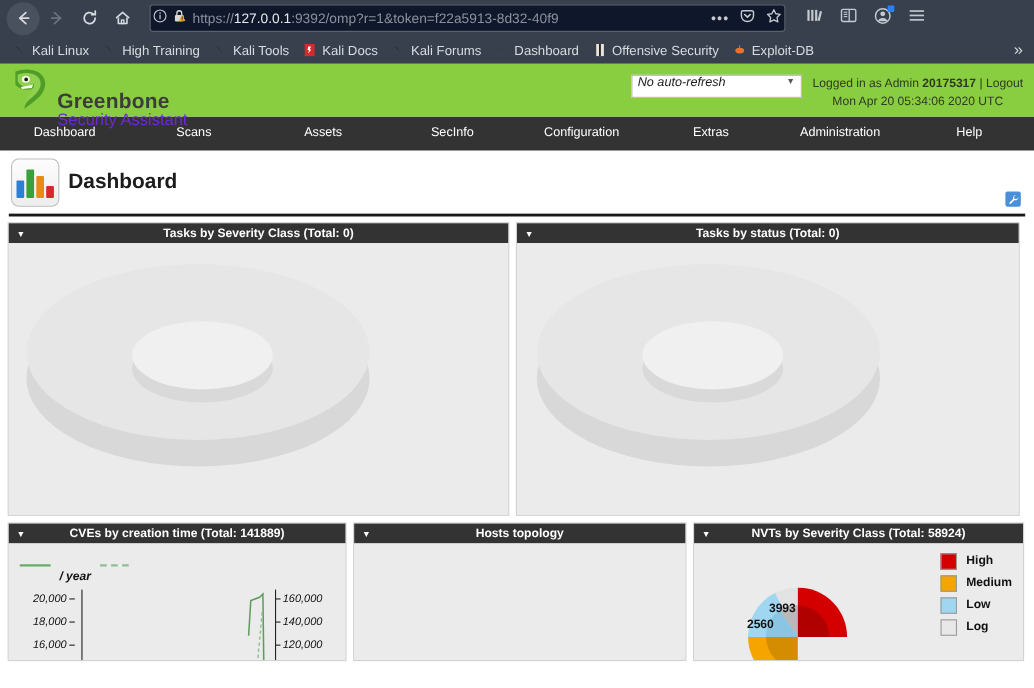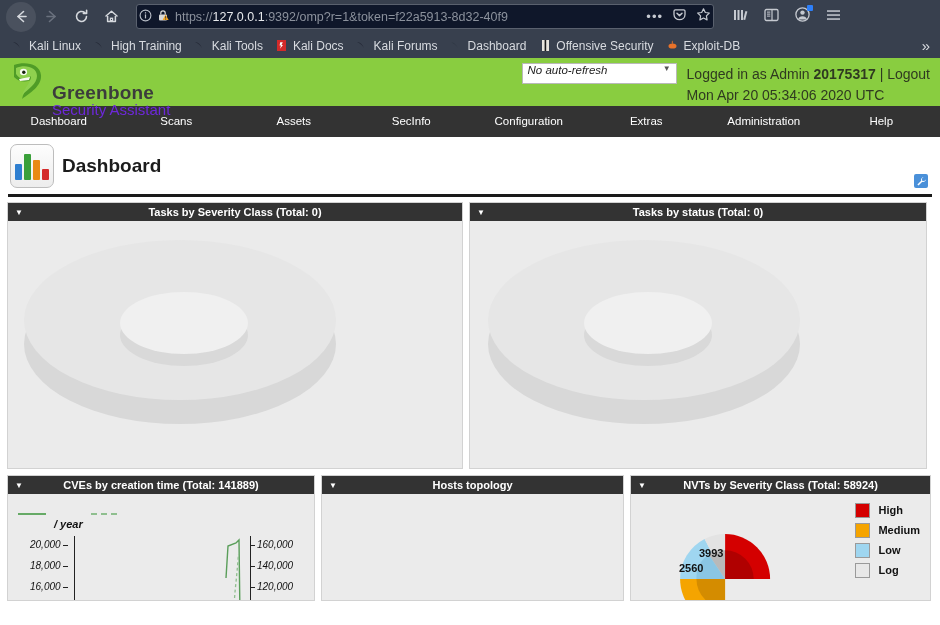--- a/index.html
+++ b/index.html
@@ -56,21 +56,21 @@
   .brand .b1 { font-size: 19px; font-weight: bold; color: #3c3c3c; letter-spacing: .2px; margin-top: 36px; }
   .brand .b2 { font-size: 15px; color: #6d28d9; }
   .hdr-right { margin-left: auto; display: flex; align-items: flex-start; gap: 10px; }
   .refresh-select {
     width: 155px; height: 21px; background: #fff; border: 1px solid #b9b9b9;
     display: flex; align-items: flex-start; padding: 0 5px; font-size: 11.5px; color: #222;
     margin-top: 4px;
     font-style: italic;
   }
   .refresh-select .caret { margin-left: auto; font-size: 8px; color: #555; }
-  .login-box { font-size: 14px; color: #2f3a20; text-align: left; margin-top: 5px; line-height: 1.45; }
+  .login-box { font-size: 11px; color: #2f3a20; text-align: center; margin-top: 5px; line-height: 1.45; }
   .login-box b { font-weight: bold; }
   .login-box a { color: #2f3a20; text-decoration: none; }
 
   
   .navbar {
     height: 31px; background: #333333; display: flex; align-items: center;
   }
   .navbar a {
     flex: 1 1 0; text-align: center; color: #fff; font-size: 11.5px;
     text-decoration: none; line-height: 31px;

